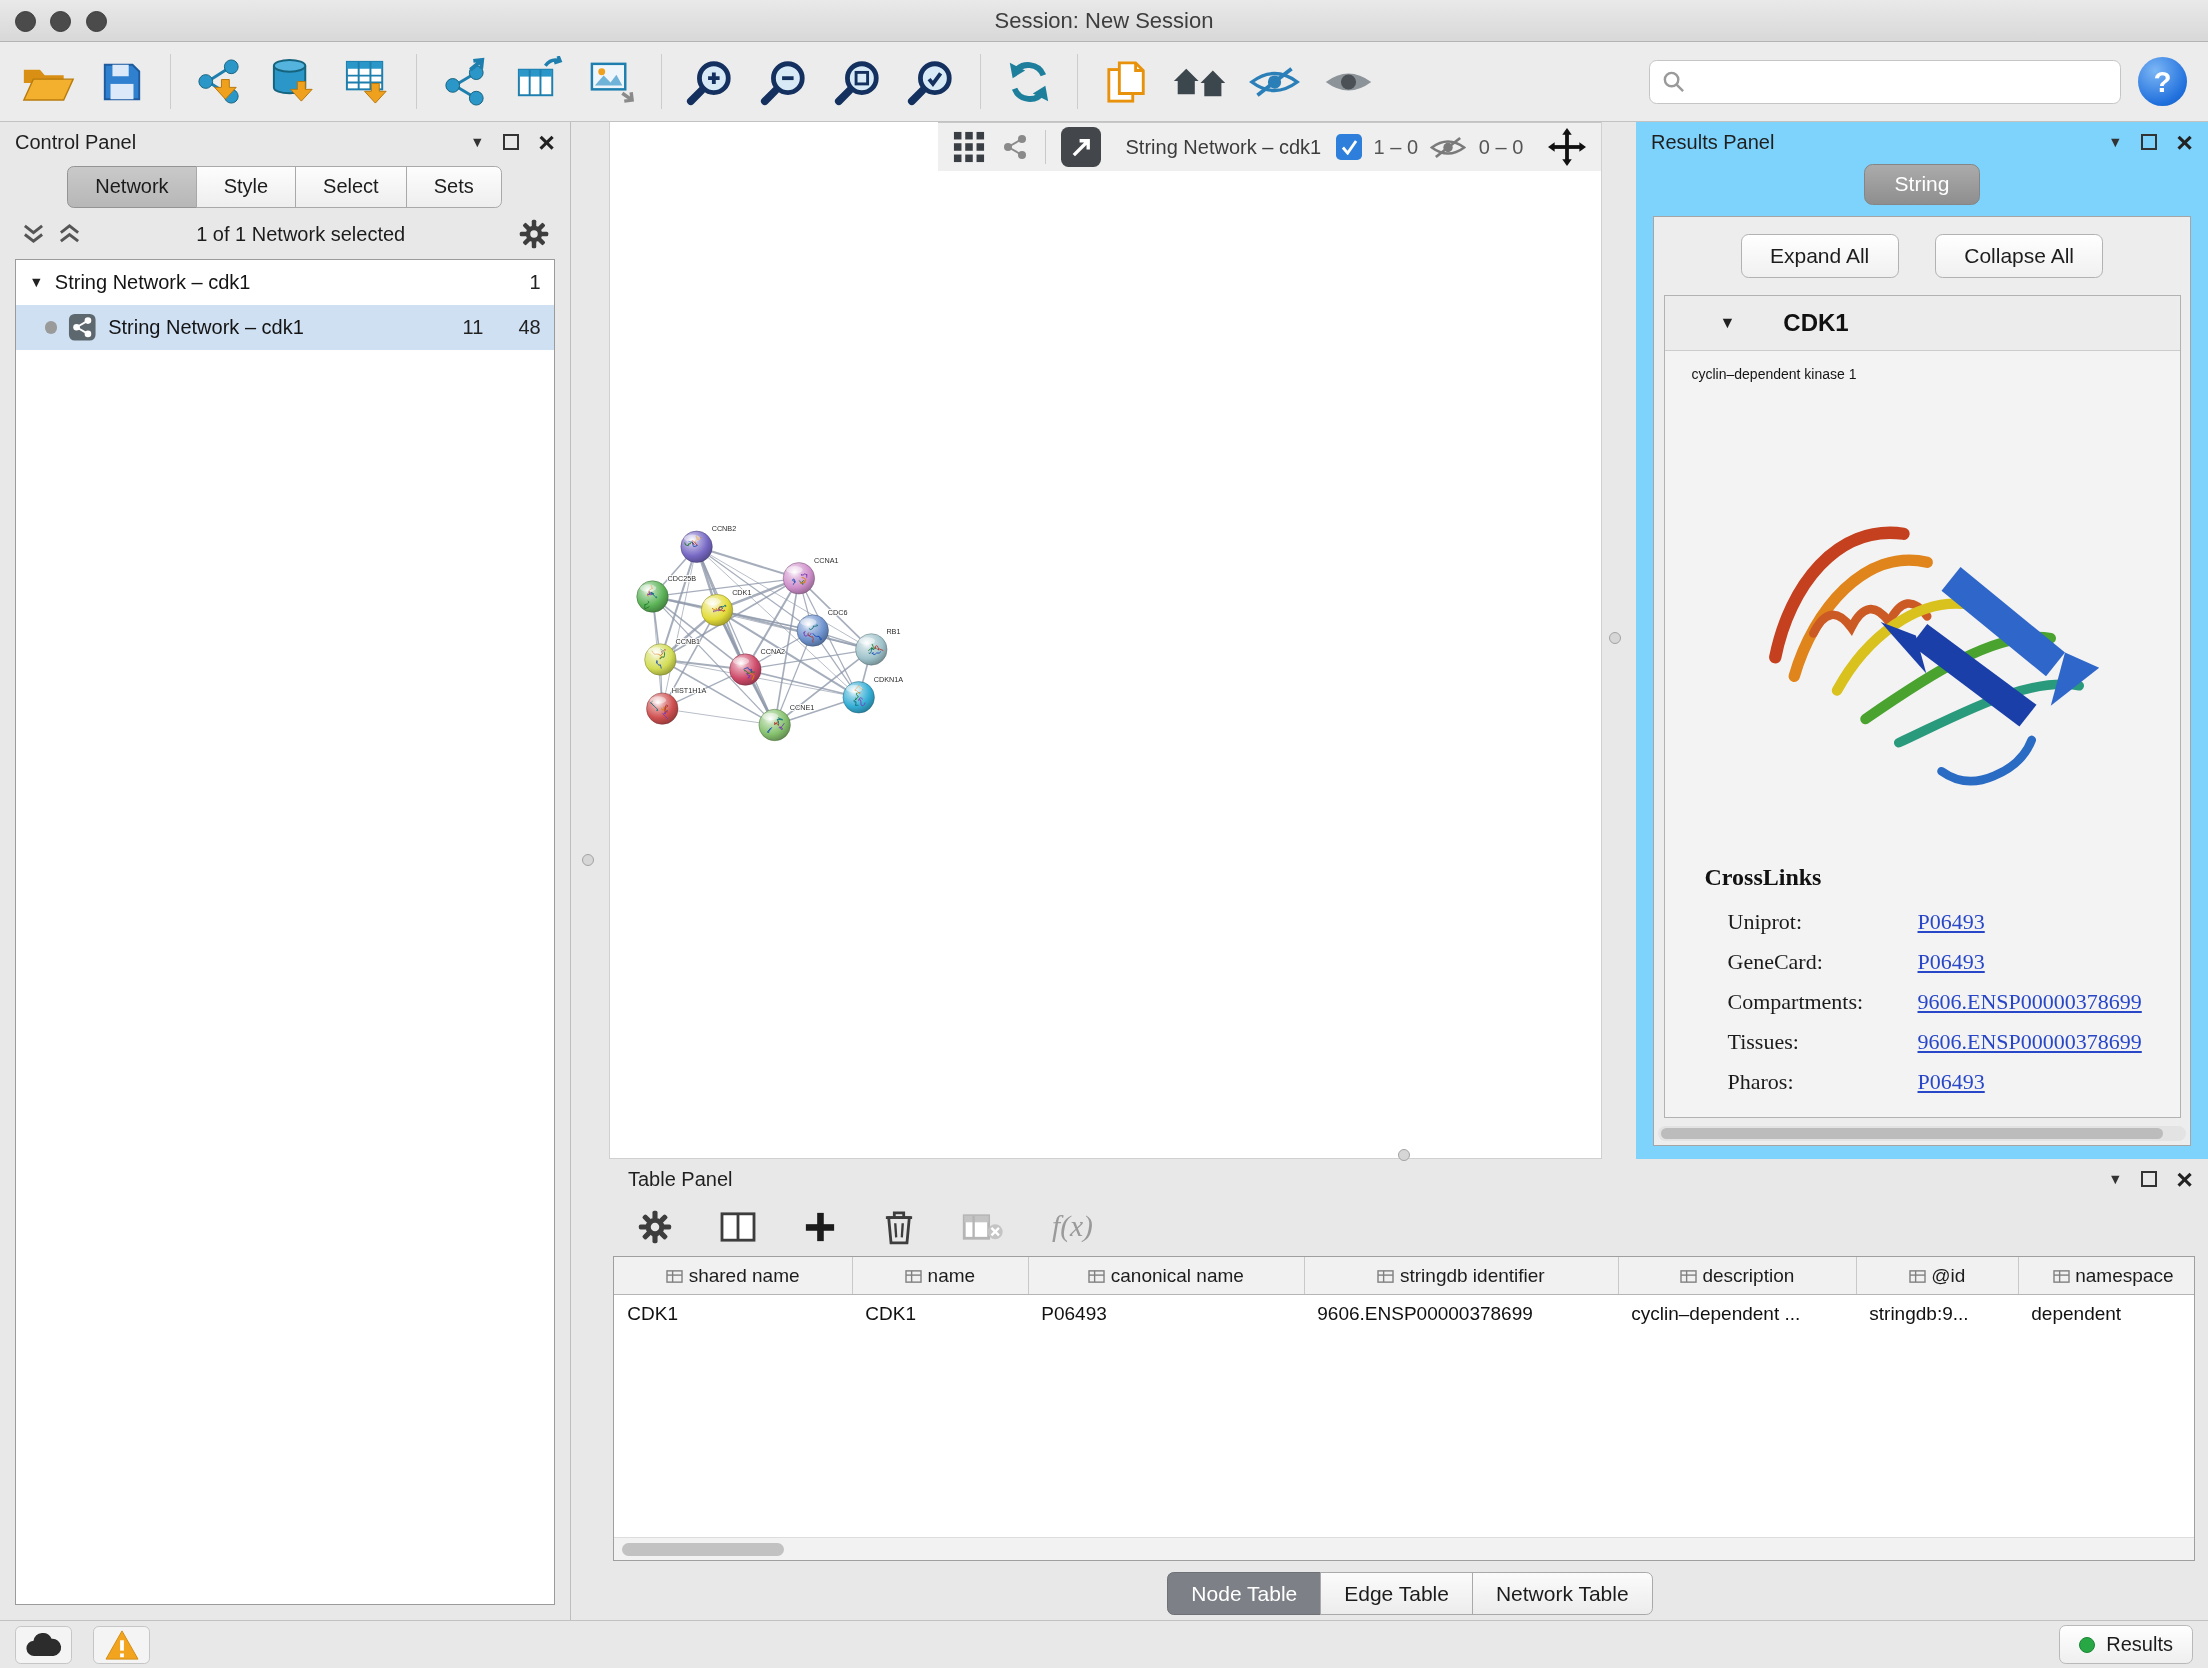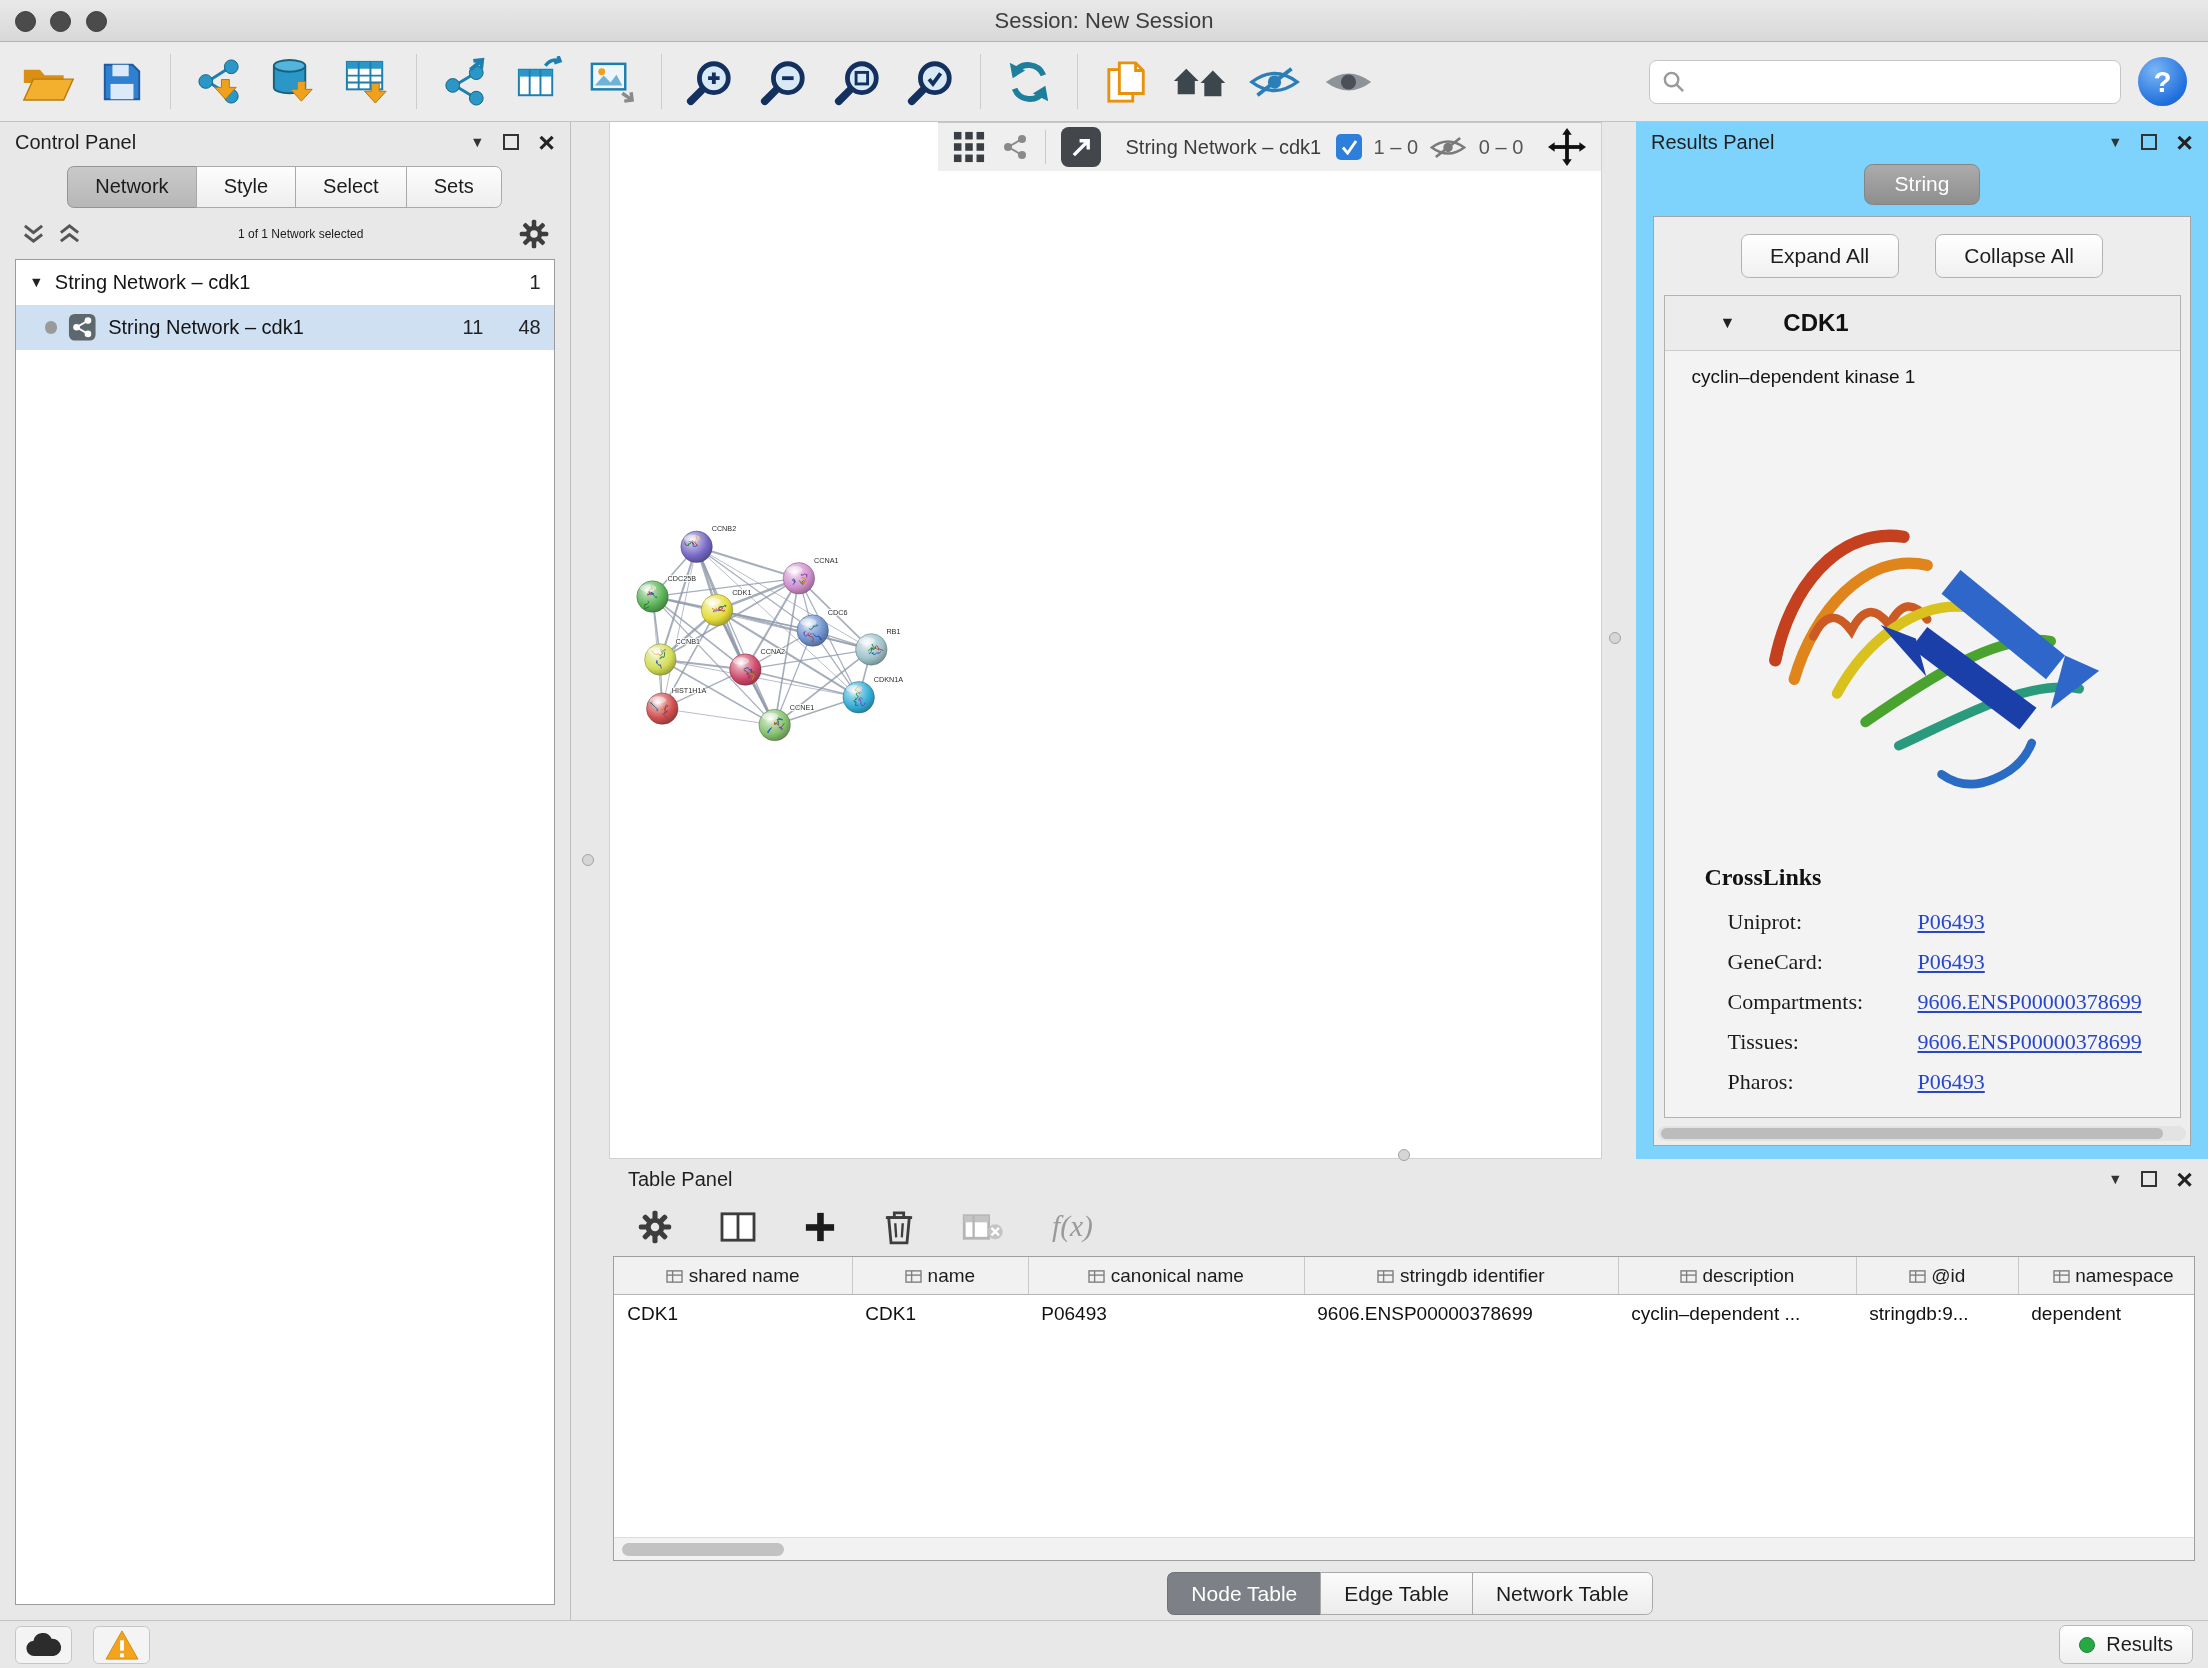--- a/index.html
+++ b/index.html
@@ -32,21 +32,21 @@
   .ph-box{width:16px;height:16px;border:2.4px solid #333;}
   .ph-x{font-size:28.5px;font-weight:bold;color:#222;line-height:19px;}
 
   
   .control-panel{width:571px;flex:none;border-right:1px solid #bdbdbd;display:flex;flex-direction:column;background:#e8e8e8;}
   .cp-tabs{display:flex;justify-content:center;padding:3.8px 0 9.5px;}
   .cp-tab{padding:8.6px 27px;font-size:20px;border:1px solid #a9a9a9;background:linear-gradient(#fdfdfd,#eeeeee);margin-left:-1px;color:#1c1c1c;}
   .cp-tab:first-child{border-radius:6.7px 0 0 6.7px;}
   .cp-tab:last-child{border-radius:0 6.7px 6.7px 0;}
   .cp-tab.selected{background:linear-gradient(#c9c9c9,#b7b7b7);border-color:#949494;}
-  .cp-selrow{display:flex;align-items:center;padding:1.9px 21px 9.5px;font-size:12px;color:#1c1c1c;gap:11.4px;}
+  .cp-selrow{display:flex;align-items:center;padding:1.9px 21px 9.5px;font-size:20px;color:#1c1c1c;gap:11.4px;}
   .cp-selrow .status{flex:1;text-align:center;}
   .cp-tree{margin:0 15px 15px;background:#fff;border:1px solid #9b9b9b;flex:1;font-size:20px;overflow:hidden;}
   .tree-row{height:45px;display:flex;align-items:center;padding:0 13.3px;gap:11.4px;color:#141414;}
   .tree-row .tri{font-size:14.3px;color:#222;}
   .tree-row .lbl{flex:1;}
   .tree-row .cnt{width:46px;text-align:right;color:#222;}
   .tree-row.child{background:#cfe0f3;padding-left:28.5px;}
   .bullet{width:12.4px;height:12.4px;border-radius:50%;background:#9a9a9a;flex:none;}
 
   
@@ -65,21 +65,21 @@
   
   .results-panel{flex:1;margin-left:34px;display:flex;flex-direction:column;background:#7dd3fc;min-width:0;justify-content:space-between;}
   .rp-pill-row{display:flex;justify-content:center;padding:1.9px 0 11.4px;}
   .string-pill{background:linear-gradient(#ababab,#8e8e8e);border:1px solid #858585;color:#fff;font-size:21px;padding:7.6px 30px;border-radius:8.6px;}
   .results-box{flex:1;margin:0 17px 13.3px;border:1px solid #a5a5a5;background:#ededed;display:flex;flex-direction:column;min-height:0;}
   .expand-row{display:flex;justify-content:center;gap:36px;padding:17px 0;}
   .rp-btn{background:linear-gradient(#ffffff,#f0f0f0);border:1px solid #b2b2b2;border-radius:7.6px;font-size:21px;padding:8.6px 28.5px;color:#1d1d1d;}
   .section-box{margin:0 9.5px 7.6px;border:1px solid #b2b2b2;background:#f3f3f3;flex:1;display:flex;flex-direction:column;min-height:0;}
   .section-header{display:flex;align-items:center;gap:48px;padding:13.3px 0 13.3px 55px;font-size:24px;font-weight:bold;border-bottom:1px solid #cccccc;background:#ececec;color:#111;}
   .section-header .tri{font-size:16px;font-weight:normal;color:#222;}
-  .section-desc{font-size:19px;padding:15px 7.6px 1.9px 27px;color:#141414;}
+  .section-desc{font-size:14px;padding:15px 7.6px 1.9px 27px;color:#141414;}
   .protein-figure{flex:1;display:flex;align-items:center;justify-content:center;min-height:0;}
   .crosslinks{font-family:"Liberation Serif",serif;padding:0 9.5px 15px 40px;}
   .cl-title{font-size:24px;font-weight:bold;margin-bottom:11.4px;color:#111;}
   .cl-row{display:flex;font-size:22px;line-height:40px;padding-left:23px;}
   .cl-label{width:190px;color:#1b1b1b;}
   .cl-link{color:#2746c8;text-decoration:underline;}
   .rp-scroll{height:15px;margin:0 3.8px 3.8px;background:#e3e3e3;border-radius:7.6px;position:relative;flex:none;}
   .rp-scroll .thumb{position:absolute;left:2.9px;top:1.9px;height:11.4px;width:95%;background:#bcbcbc;border-radius:5.7px;}
 
   

